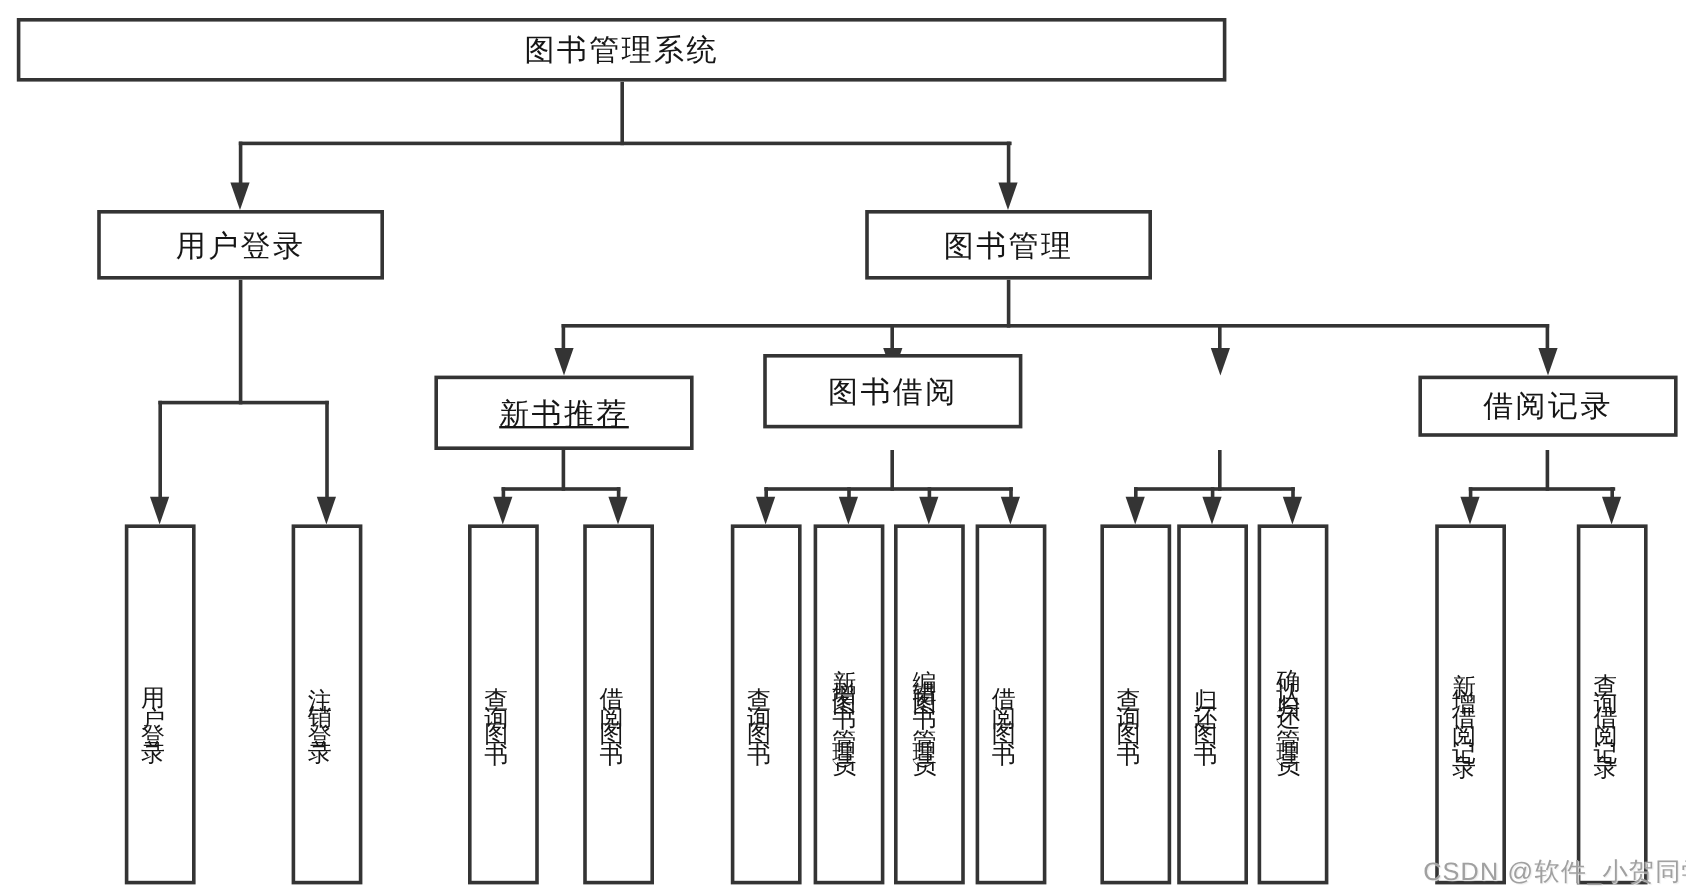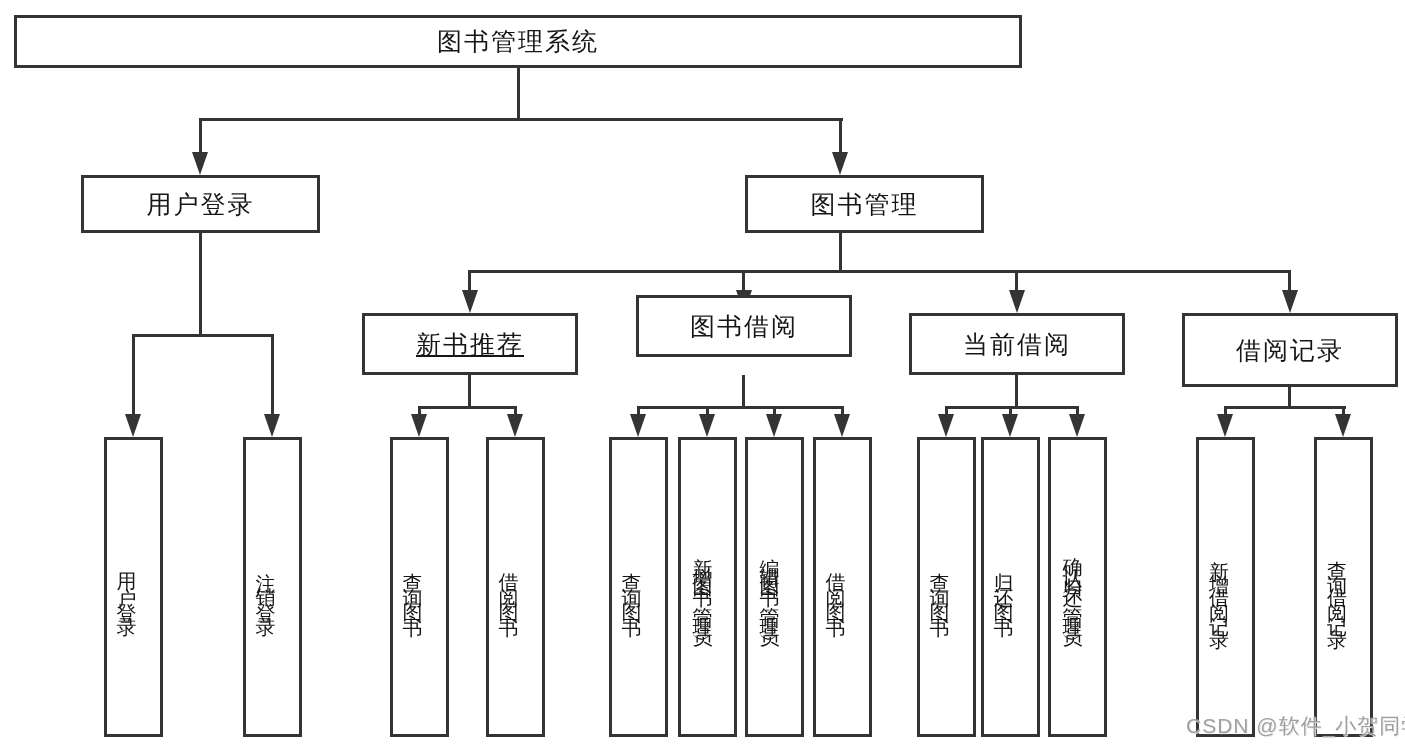--- a/index.html
+++ b/index.html
@@ -35,29 +35,28 @@
 </style>
 </head>
 <body>
 
 <div class="canvas">
 
   <div class="box h" style="left:14px;top:15px;width:1008px;height:53px;">图书管理系统</div>
 
   <div class="box h" style="left:81px;top:175px;width:239px;height:58px;">用户登录</div>
 
-  <div class="box h" style="left:721px;top:175px;width:239px;height:58px;margin-left:24px;">图书管理</div>
+  <div class="box h" style="left:721px;top:175px;width:239px;height:58px;">图书管理</div>
 
   <div class="box h" style="left:362px;top:313px;width:216px;height:62px;text-decoration:underline;">新书推荐</div>
 
   <div class="box h" style="left:636px;top:295px;width:216px;height:62px;">图书借阅</div>
 
-  <div class="box h" style="left:909px;top:313px;width:216px;height:62px;">当前借阅</div>
 
-  <div class="box h" style="left:1182px;top:313px;width:216px;height:74px;">借阅记录</div>
+  <div class="box h" style="left:1182px;top:313px;width:216px;height:51px;">借阅记录</div>
 
   <div class="box v v-s" style="left:104px;top:437px;width:59px;height:300px;">用户登录</div>
 
   <div class="box v v-s" style="left:243px;top:437px;width:59px;height:300px;">注销登录</div>
 
   <div class="box v v-s" style="left:390px;top:437px;width:59px;height:300px;">查询图书</div>
 
   <div class="box v v-s" style="left:486px;top:437px;width:59px;height:300px;">借阅图书</div>
 
   <div class="box v v-s" style="left:609px;top:437px;width:59px;height:300px;">查询图书</div>

